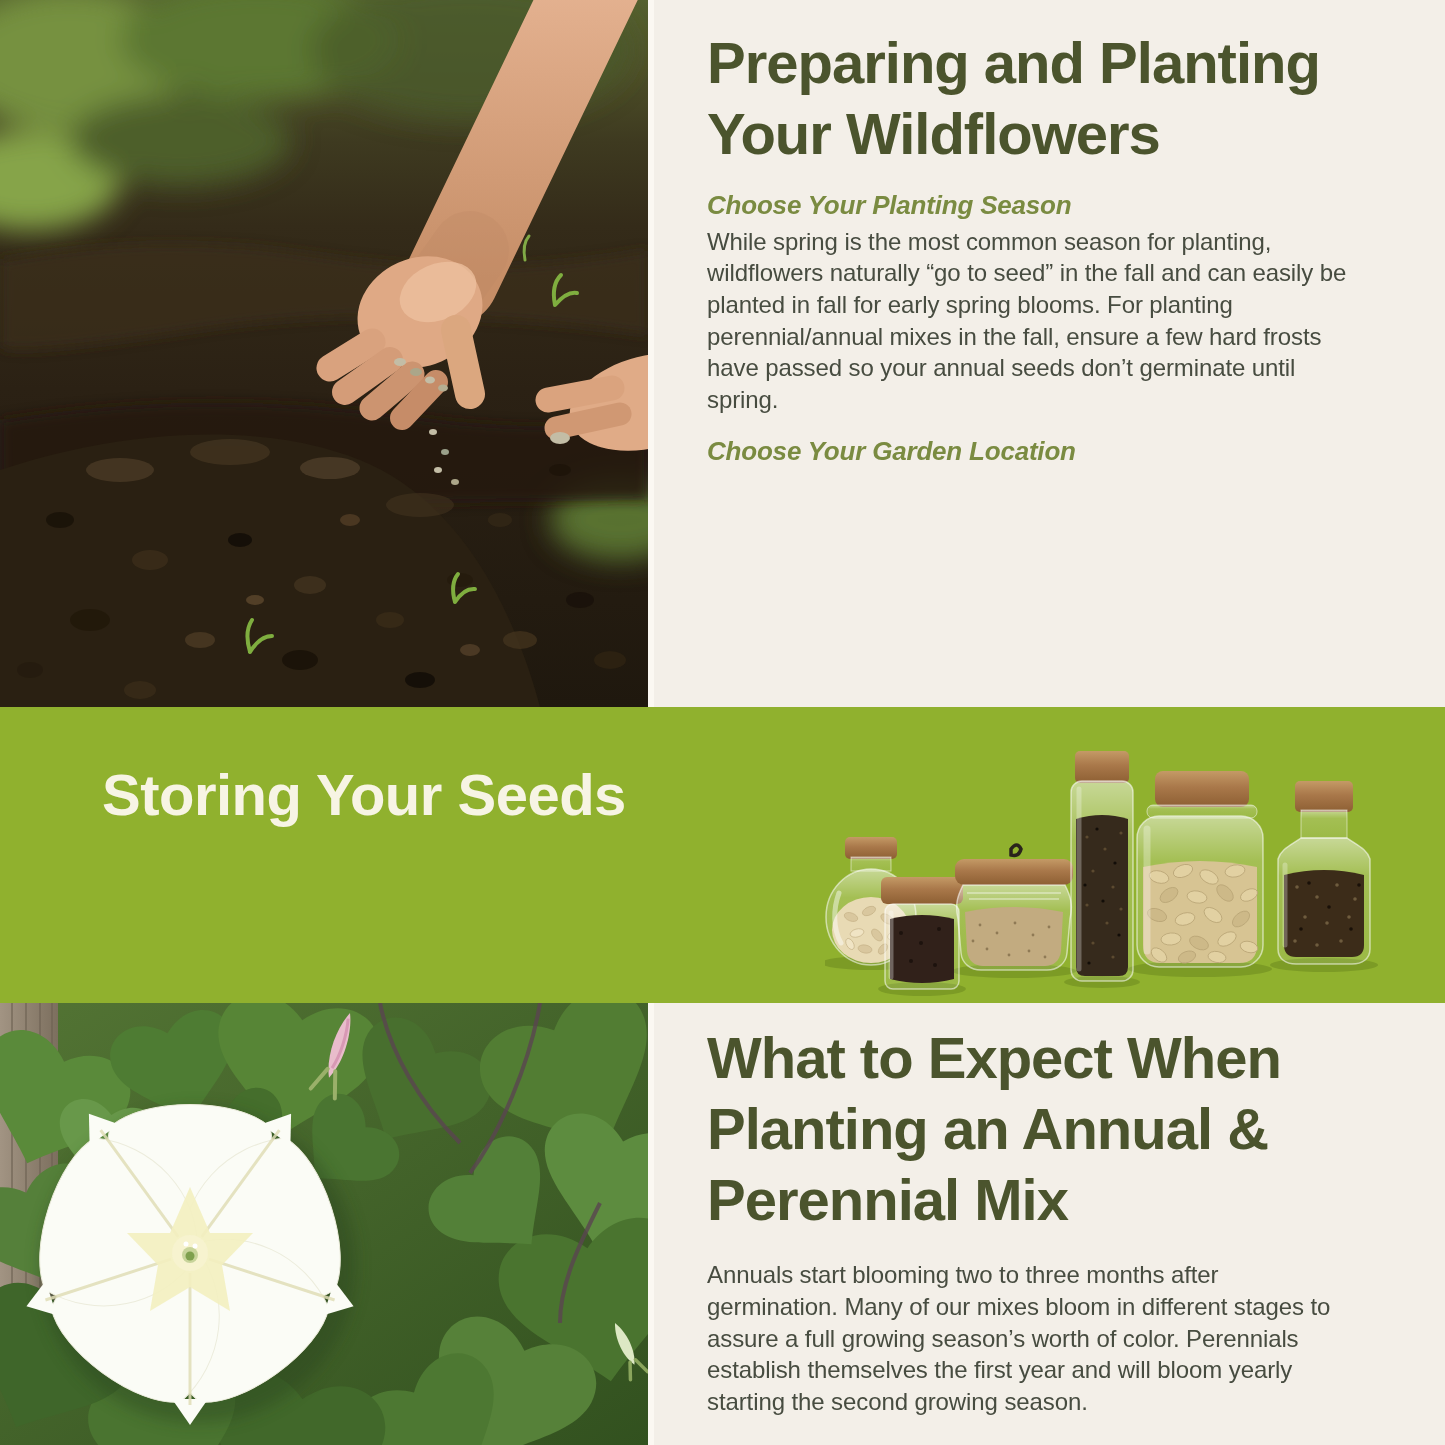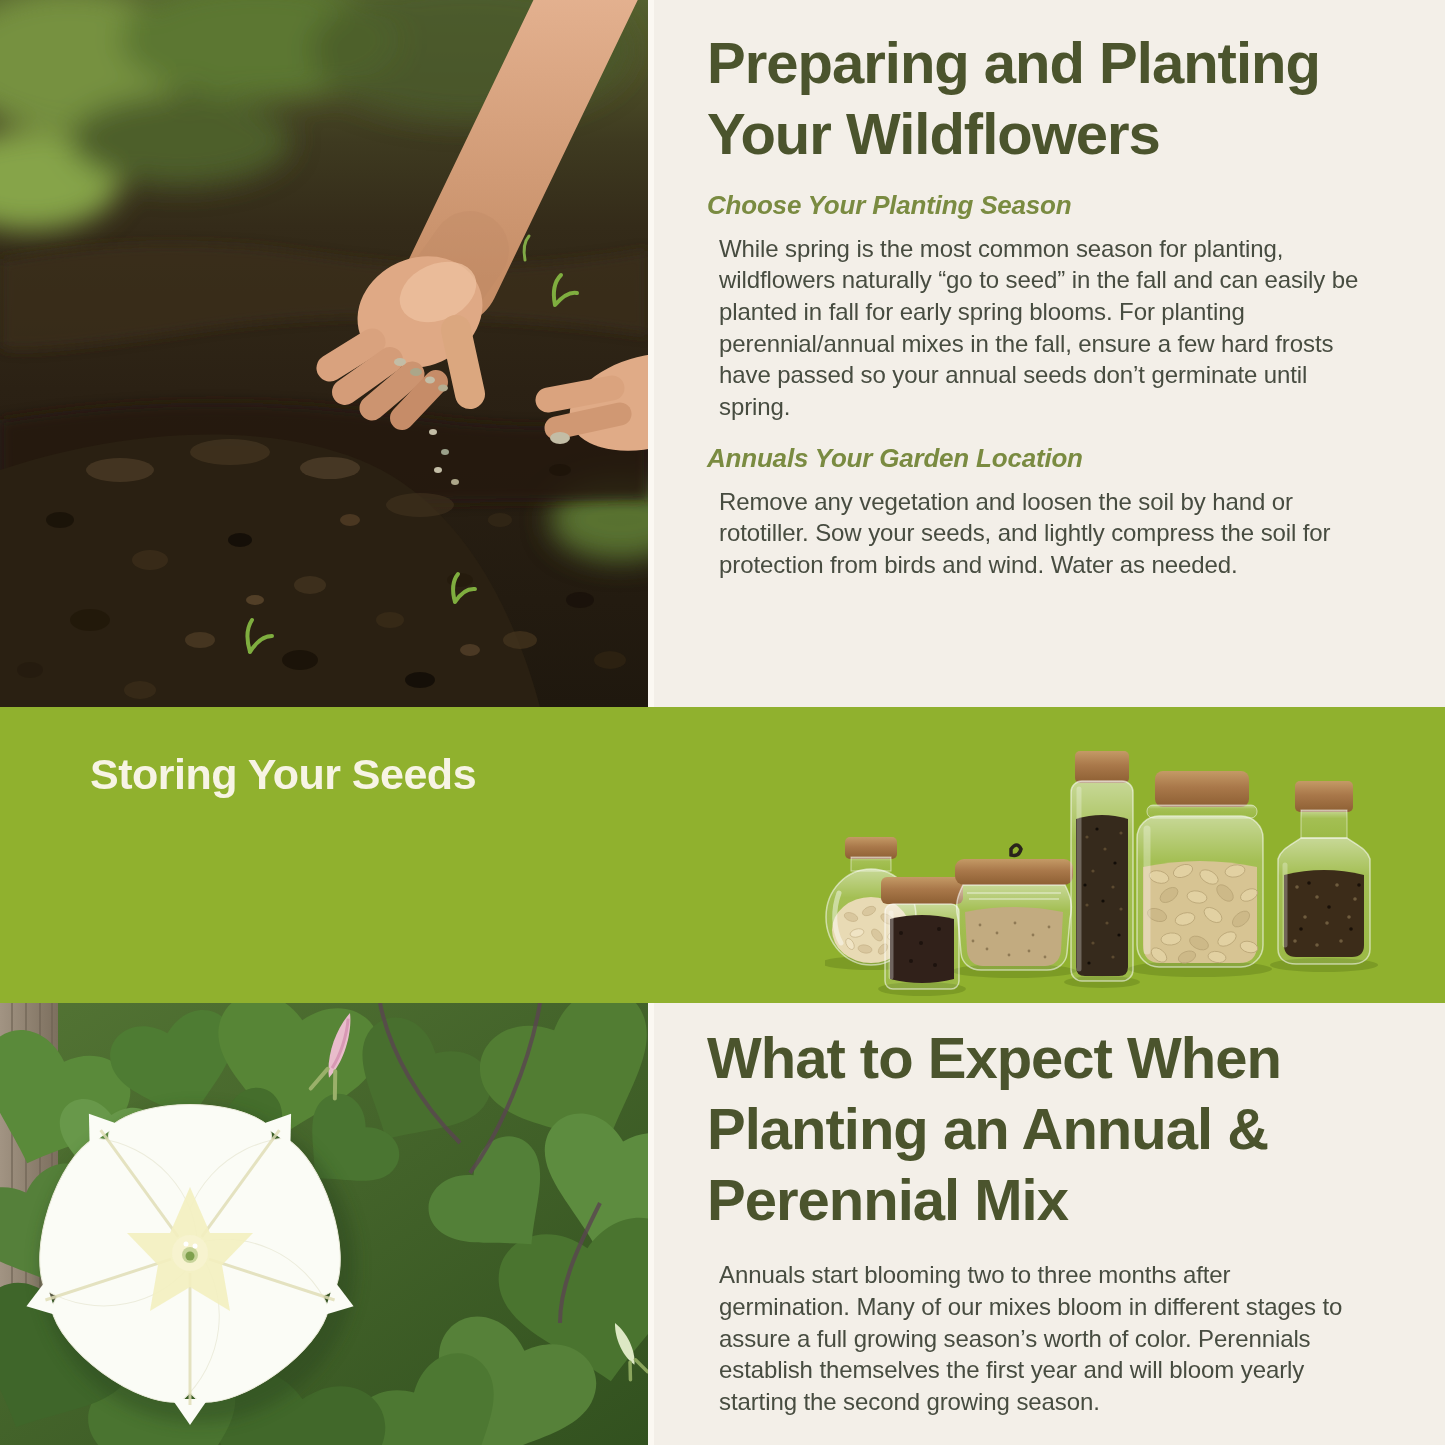--- a/index.html
+++ b/index.html
@@ -18,31 +18,31 @@
   .panel-bottom{padding:20px 14px 0 53px;}
   .big-title{
     font-size:58px;font-weight:bold;color:#4b542d;line-height:1.22;
     letter-spacing:-1px;margin:0;white-space:pre-line;
   }
   .subhead{
     font-size:26px;font-weight:bold;color:#7a8b41;
     margin:20px 0 5px 0;letter-spacing:-0.2px;font-style:italic;
   }
   .body-text{
-    font-size:24px;color:#474c40;line-height:1.32;margin:12px;
+    font-size:24px;color:#474c40;line-height:1.32;margin:0;
     white-space:pre-line;letter-spacing:-0.1px;
   }
   .panel-top .big-title{margin-bottom:14px;}
   .band{
     position:relative;height:296px;background:#90b12e;overflow:hidden;
   }
   .band-text{position:absolute;left:90px;top:44px;}
   .band-title{
-    font-size:43px;font-weight:bold;color:#f7f4e4;line-height:1.1;
-    letter-spacing:-0.5px;margin:0;
+    font-size:58px;font-weight:bold;color:#f7f4e4;line-height:1.1;
+    letter-spacing:-0.5px;margin:12px;
   }
   .band-body{
     font-size:24px;color:#f1eeda;line-height:1.4;margin:22px 0 0 0;
     white-space:pre-line;letter-spacing:-0.1px;
   }
   .jars-figure{position:absolute;left:825px;top:30px;width:560px;height:260px;margin:0;}
   .panel-bottom .big-title{margin-bottom:24px;}
 </style>
 </head>
 <body>
@@ -172,25 +172,22 @@
 Your Wildflowers</h1>
 
       <h2 class="subhead">Choose Your Planting Season</h2>
       <p class="body-text">While spring is the most common season for planting,
 wildflowers naturally “go to seed” in the fall and can easily be
 planted in fall for early spring blooms. For planting
 perennial/annual mixes in the fall, ensure a few hard frosts
 have passed so your annual seeds don’t germinate until
 spring.</p>
 
-      <h2 class="subhead">Annuals Your Garden Location</h2>
-
-      <p class="body-text">Remove any vegetation and loosen the soil by hand or
-rototiller. Sow your seeds, and lightly compress the soil for
-protection from birds and wind. Water as needed.</p>
+      <h2 class="subhead">Choose Your Garden Location</h2>
+
     </aside>
   </section>
 
   <section class="band">
     <div class="band-text">
       <h1 class="band-title">Storing Your Seeds</h1>
     </div>
 
     <figure class="jars-figure">
       <svg width="560" height="260" viewBox="0 0 560 260">

